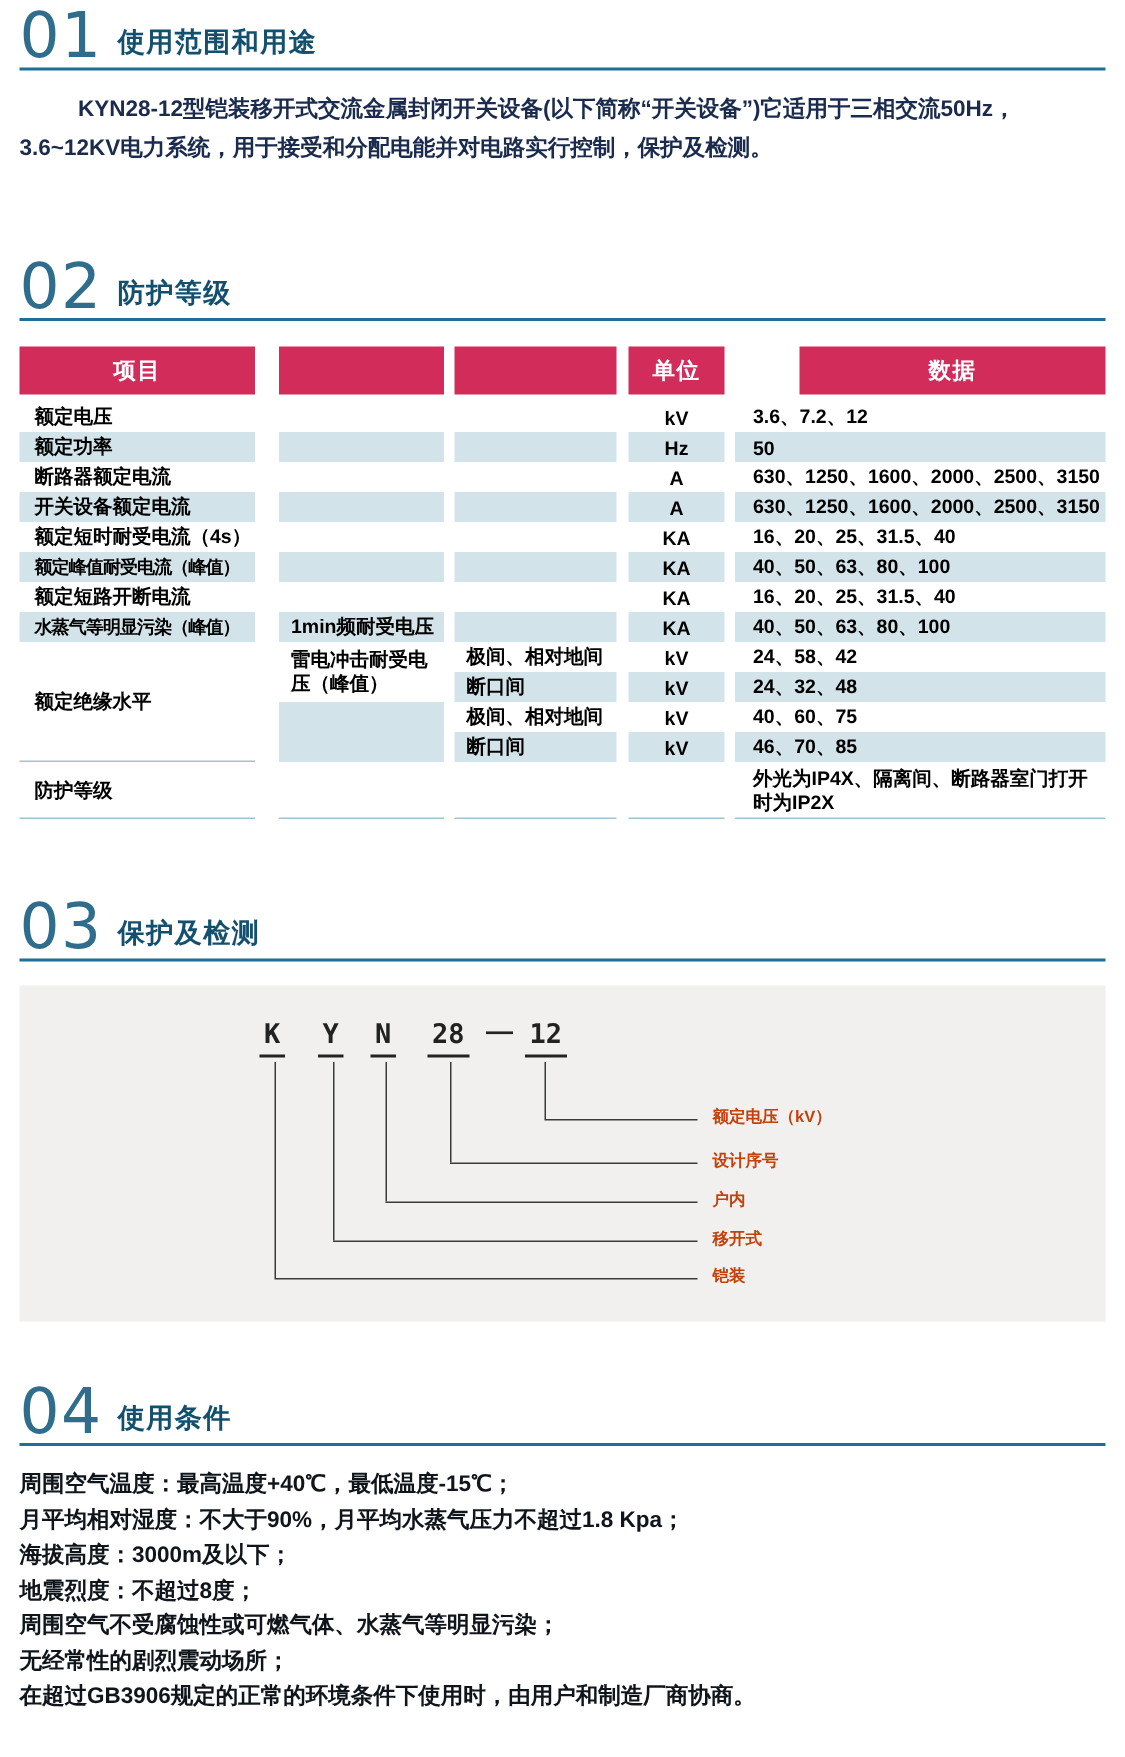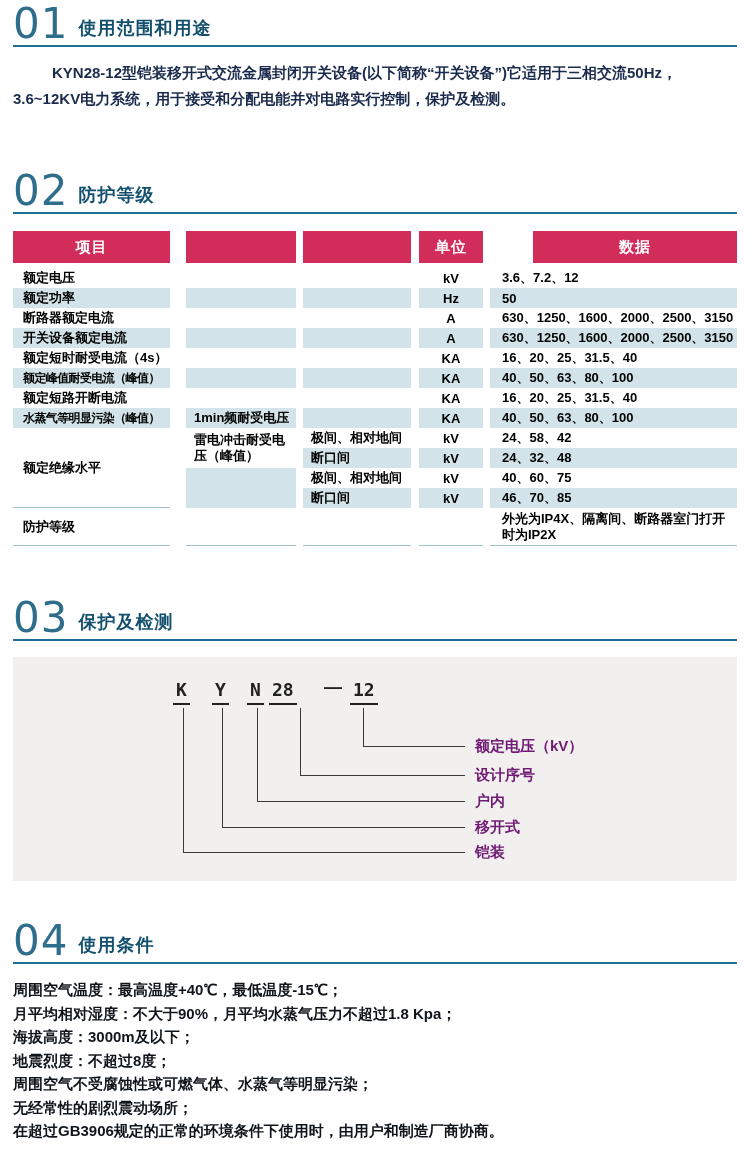--- a/index.html
+++ b/index.html
@@ -30,21 +30,21 @@
   .bline { border-bottom:1px solid #9fc3cf; }
   .wrap2 { line-height:16px; font-size:13px; }
   .c2big { padding-left:8px; line-height:16px; }
 
   
   .model-box { margin-top:16px; width:724px; height:224px; background:#f1f0ee; position:relative; }
   .sym { position:absolute; top:22px; font-size:18px; font-weight:bold; color:#222; border-bottom:2px solid #222; padding:0 3px 3px 3px; font-family:"DejaVu Sans Mono", monospace; }
   .dash { position:absolute; top:20px; font-size:18px; font-weight:bold; color:#222; }
   .vline { position:absolute; width:1px; background:#3a3a3a; top:51px; }
   .hline { position:absolute; height:1px; background:#3a3a3a; }
-  .dlabel { position:absolute; left:462px; font-size:15px; font-weight:bold; color:#701a75; white-space:nowrap; }
+  .dlabel { position:absolute; left:462px; font-size:11px; font-weight:bold; color:#c2410c; white-space:nowrap; }
 
   
   .conds { margin-top:14px; }
   .cond-line { font-size:15px; font-weight:bold; color:#10151c; line-height:23.5px; }
 
   .mt-s2 { margin-top:61px; }
   .mt-s3 { margin-top:54px; }
   .mt-s4 { margin-top:42px; }
 </style>
 </head>
@@ -136,21 +136,21 @@
 
   <div class="sec-head mt-s3">
     <span class="sec-num">03</span>
     <span class="sec-title">保护及检测</span>
   </div>
 
   <div class="model-box">
     <span class="sym" style="left:160px;">K</span>
     <span class="sym" style="left:199px;">Y</span>
     <span class="sym" style="left:234px;">N</span>
-    <span class="sym" style="left:256px;">28</span>
+    <span class="sym" style="left:272px;">28</span>
     <span class="dash" style="left:311px;">—</span>
     <span class="sym" style="left:337px;">12</span>
 
     <div class="vline" style="left:170px;height:144px;"></div>
     <div class="vline" style="left:209px;height:119px;"></div>
     <div class="vline" style="left:244px;height:93px;"></div>
     <div class="vline" style="left:287px;height:67px;"></div>
     <div class="vline" style="left:350px;height:38px;"></div>
 
     <div class="hline" style="left:350px;top:89px;width:102px;"></div>

